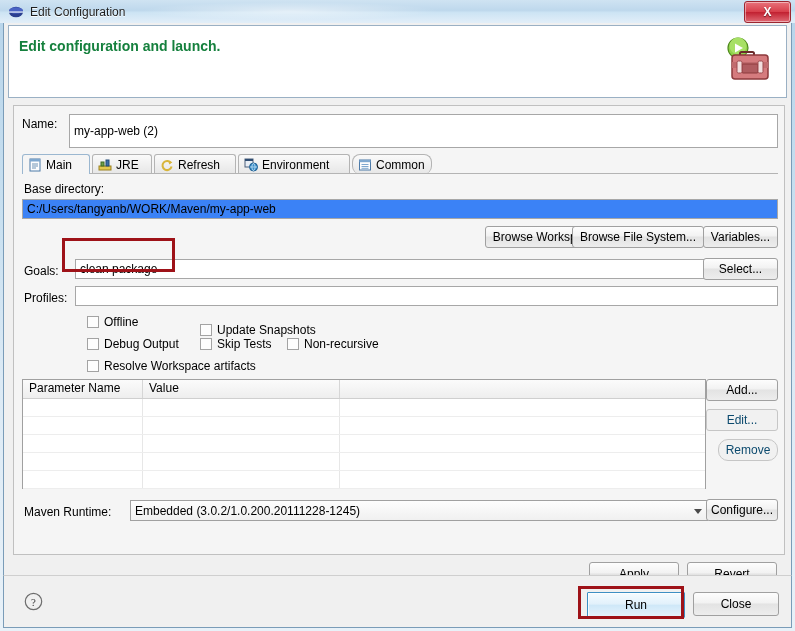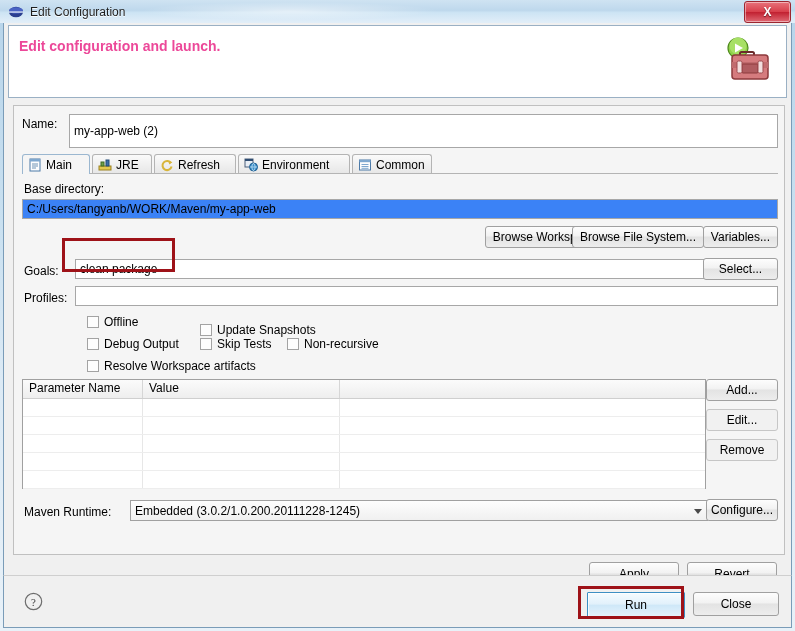--- a/index.html
+++ b/index.html
@@ -53,21 +53,21 @@
   }
 
   .header {
     position: absolute; left: 4px; top: 2px; width: 779px; height: 73px;
     background: #ffffff;
     border: 1px solid #9ab0c4;
     box-sizing: border-box;
   }
   .header-title {
     position: absolute; left: 10px; top: 12px;
-    font-size: 14px; font-weight: bold; color: #ec4899;
+    font-size: 14px; font-weight: bold; color: #15803d;
   }
   .header-icon { position: absolute; right: 14px; top: 10px; width: 56px; height: 52px; }
 
   
   .content {
     position: absolute; left: 9px; top: 82px; width: 772px; height: 450px;
     background: #f5f5f5;
     border: 1px solid #c0c0c0;
     box-sizing: border-box;
   }
@@ -118,21 +118,21 @@
   }
 
   .btn {
     height: 22px; box-sizing: border-box;
     background: linear-gradient(to bottom, #fdfdfd 0%, #f2f2f2 45%, #e3e3e3 50%, #ededed 100%);
     border: 1px solid #a0a0a0; border-radius: 3px;
     font-size: 12px; font-family: "Liberation Sans", sans-serif; color: #000;
     display: flex; align-items: center; justify-content: center;
     padding: 0 7px;
   }
-  .btn.disabled { color: #000000; background: #f1f1f1; border-color: #c6c6c6; }
+  .btn.disabled { color: #0c4a6e; background: #f1f1f1; border-color: #c6c6c6; }
 
   .browse-ws { position: absolute; right: 164px; top: 52px; }
   .browse-fs { position: absolute; right: 74px; top: 52px; }
   .variables { position: absolute; right: 0px; top: 52px; }
 
   .goals-lbl { position: absolute; left: 2px; top: 90px; }
   .goals-input {
     position: absolute; left: 53px; top: 85px; width: 640px; height: 20px;
     background: #fff; border: 1px solid #a7a7a7; box-sizing: border-box;
     padding: 2px 4px; font-size: 12px; font-family: "Liberation Sans", sans-serif;
@@ -162,21 +162,21 @@
   .thead { display: flex; height: 18px; background: linear-gradient(to bottom,#fbfbfb,#eeeeee);
            border-bottom: 1px solid #cfcfcf; }
   .th { font-size: 12px; padding: 1px 6px; box-sizing: border-box; border-right: 1px solid #d6d6d6; }
   .th:last-child { border-right: none; }
   .trow { height: 17px; border-bottom: 1px solid #ededed; display:flex; }
   .tcell { box-sizing:border-box; border-right: 1px solid #e7e7e7; height:100%; }
   .tcell:last-child { border-right:none; }
 
   .add-btn { position: absolute; right: 0; top: 205px; width: 72px; }
   .edit-btn { position: absolute; right: 0; top: 235px; width: 72px; }
-  .remove-btn { position: absolute; right: 0; top: 265px; width: 72px; }
+  .remove-btn { position: absolute; right: 0; top: 265px; width: 60px; border-radius: 10px; }
 
   .mvnrt-lbl { position: absolute; left: 2px; top: 331px; }
   .mvnrt-combo {
     position: absolute; left: 108px; top: 326px; width: 578px; height: 21px;
     background: linear-gradient(to bottom,#fdfdfd,#f0f0f0);
     border: 1px solid #a0a0a0; box-sizing: border-box;
     display:flex; align-items:center; padding: 0 4px; font-size: 12px;
   }
   .combo-arrow {
     position:absolute; right: 5px; top: 8px;
@@ -298,21 +298,21 @@
           <svg width="14" height="14" viewBox="0 0 14 14">
             <rect x="1" y="1" width="8" height="8" fill="#e8eef5" stroke="#4a5f7a"></rect>
             <rect x="1" y="1" width="8" height="2" fill="#2f4d72"></rect>
             <circle cx="9.5" cy="9" r="4" fill="#3a8ec9" stroke="#1f5f92"></circle>
             <path d="M5.8 9 h7.4 M9.5 5.1 a6 6 0 0 1 0 7.8 a6 6 0 0 1 0 -7.8" fill="none" stroke="#bfe0f5" stroke-width=".8"></path>
           </svg>
         </span>
         <span>Environment</span>
       </div>
 
-      <div class="tab" style="left:330px;width:80px;">
+      <div class="tab" style="left:330px;width:80px;border-radius:8px;">
         <span class="tab-icon">
           <svg width="14" height="14" viewBox="0 0 14 14">
             <rect x="1.5" y="2" width="11" height="10" fill="#fdfdfd" stroke="#4d7aa8"></rect>
             <rect x="1.5" y="2" width="11" height="2.2" fill="#7fa8cf"></rect>
             <line x1="3.5" y1="6.5" x2="10.5" y2="6.5" stroke="#7fa8cf"></line>
             <line x1="3.5" y1="8.5" x2="10.5" y2="8.5" stroke="#7fa8cf"></line>
             <line x1="3.5" y1="10.3" x2="10.5" y2="10.3" stroke="#7fa8cf"></line>
           </svg>
         </span>
         <span>Common</span>

